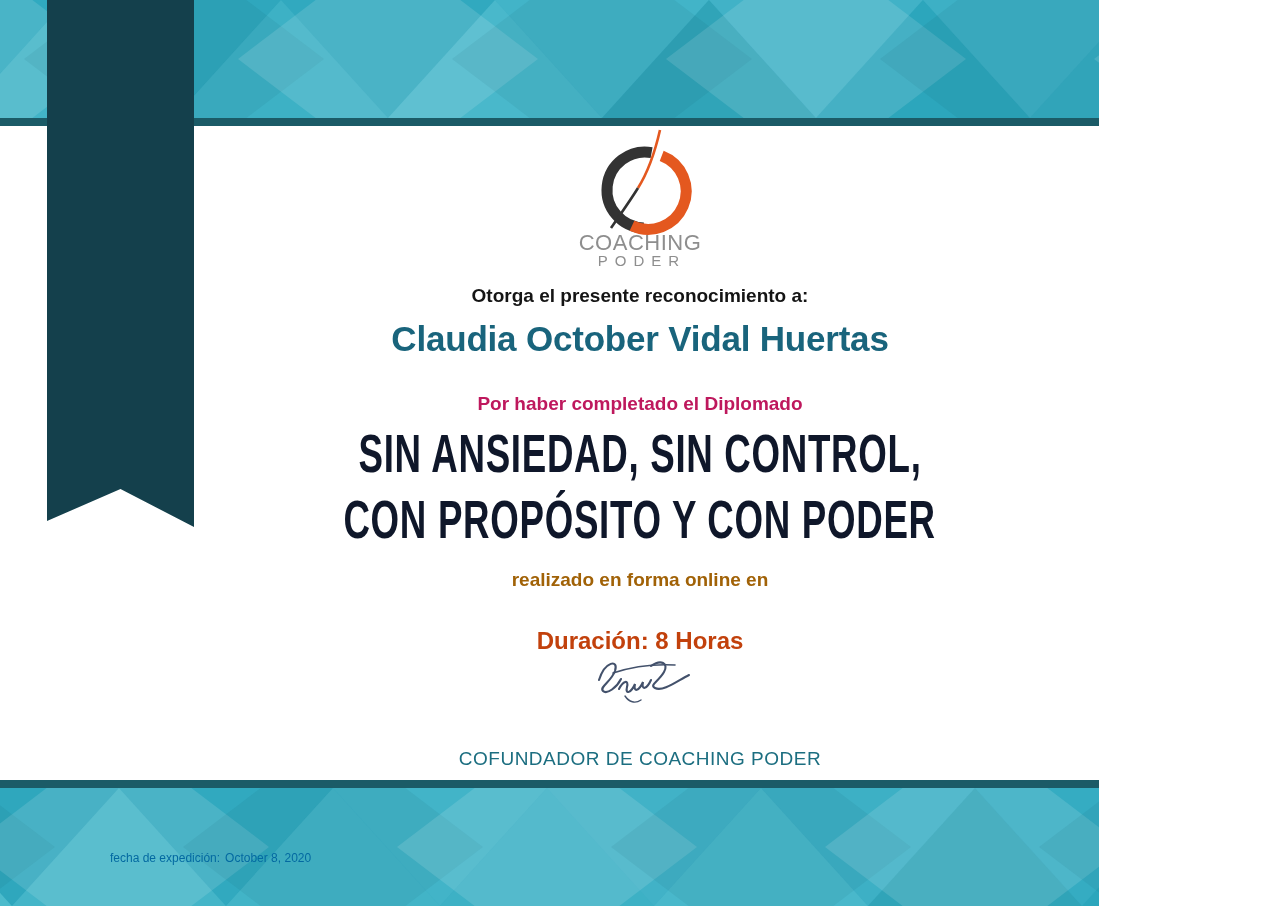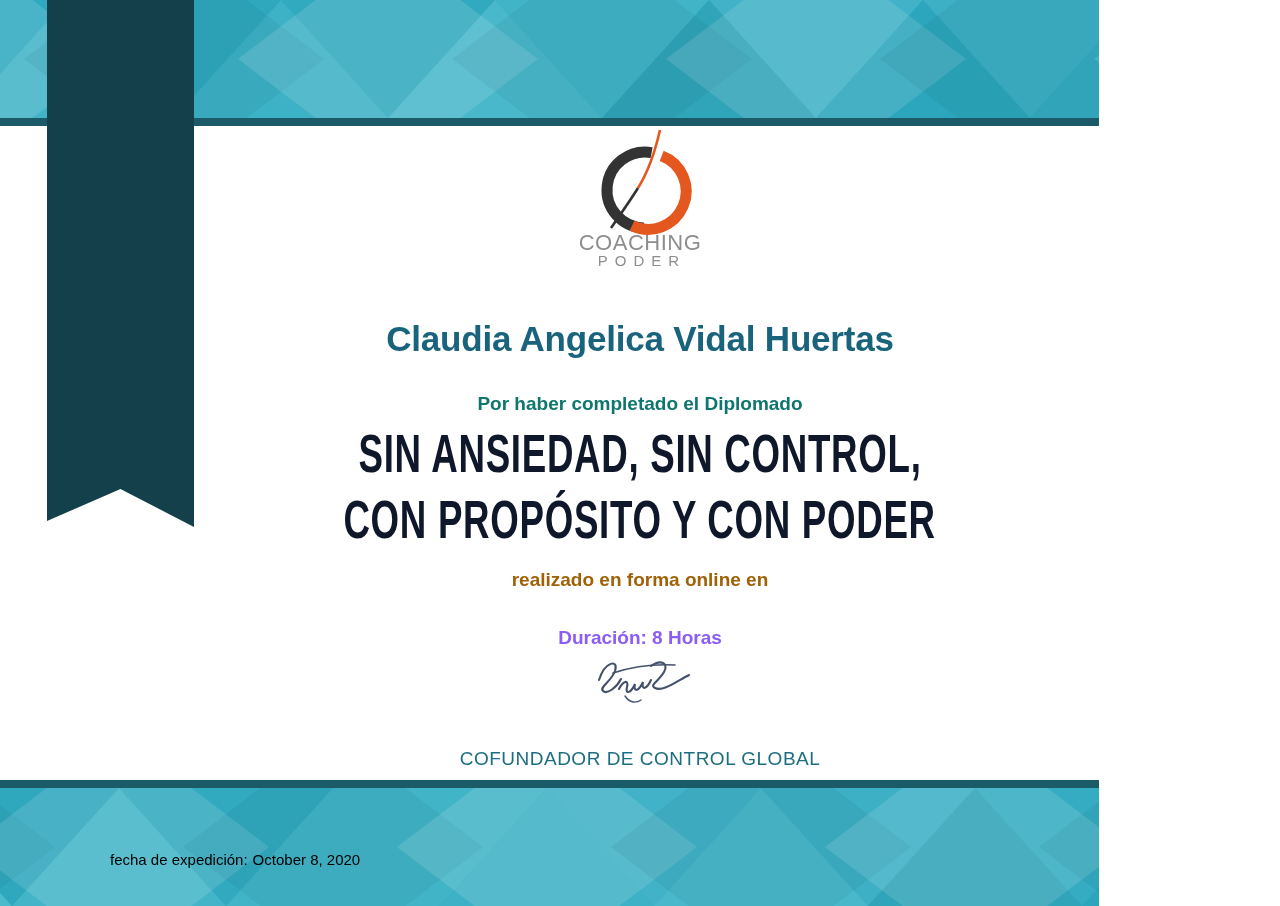--- a/index.html
+++ b/index.html
@@ -16,35 +16,35 @@
   
   .ribbon{
     position:absolute;left:47px;top:0;width:147px;height:527px;background:#14404C;
     clip-path:polygon(0 0,100% 0,100% 527px,50% 489px,0 521px);
     z-index:5;
   }
   
   .row{position:absolute;left:0;width:1280px;text-align:center;line-height:1.2;}
   .intro      {top:285px;font-size:19px;font-weight:bold;color:#141414;}
   .recipient  {top:318px;font-size:35px;font-weight:bold;color:#19647C;letter-spacing:-0.2px;}
-  .reason     {top:393px;font-size:19px;font-weight:bold;color:#0f766e;}
+  .reason     {top:393px;font-size:19px;font-weight:bold;color:#be185d;}
   .course     {top:420px;font-size:54px;font-weight:bold;color:#0f172a;line-height:66px;}
   .course .cond{display:inline-block;transform:scaleX(0.68);letter-spacing:1px;white-space:nowrap;}
   .delivery   {top:566px;font-size:19px;font-weight:bold;color:#a16207;line-height:27px;}
-  .duration   {top:627px;font-size:19px;font-weight:bold;color:#8b5cf6;}
+  .duration   {top:627px;font-size:24px;font-weight:bold;color:#c2410c;}
   .signer-name{top:721px;font-size:21px;color:#6B6B6B;}
   .signer-title{top:748px;font-size:19px;color:#1C6E80;letter-spacing:0.5px;}
   
   .logo-mark{position:absolute;left:575px;top:126px;width:140px;height:112px;}
   .brand1{top:230px;font-size:22px;color:#8E8E8E;letter-spacing:0.5px;font-weight:normal;}
   .brand2{top:252px;font-size:15px;color:#8E8E8E;letter-spacing:7px;text-indent:4px;}
   
   .sig{position:absolute;left:585px;top:656px;width:110px;height:56px;}
   
-  .footer-text{position:absolute;font-size:15px;color:#000000;z-index:6;white-space:nowrap;}
+  .footer-text{position:absolute;font-size:12px;color:#0369a1;z-index:6;white-space:nowrap;}
   .footer-left{left:110px;top:851px;}
   .footer-right{right:60px;top:846px;}
   .footer-text .val{margin-left:5px;}
 </style>
 </head>
 <body>
 
 <div id="cert">
 
   <div class="band band-top">
@@ -121,21 +121,22 @@
 
     <path d="M 661.7 155.8 A 38 38 0 1 1 632.0 225.7" fill="none" stroke="#E4581F" stroke-width="11"></path>
 
     <path d="M 660 130 C 655 152 648 172 638 188" fill="none" stroke="#E4581F" stroke-width="2.6"></path>
     <path d="M 638 188 C 628 204 619 216 611 228" fill="none" stroke="#333333" stroke-width="2.6"></path>
   </svg>
 
   <div class="row brand1">COACHING</div>
   <div class="row brand2">PODER</div>
 
-  <div class="row recipient">Claudia Angelica Vidal Huertas</div>
+  <div class="row intro">Otorga el presente reconocimiento a:</div>
+  <div class="row recipient">Claudia October Vidal Huertas</div>
   <div class="row reason">Por haber completado el Diplomado</div>
 
   <div class="row course">
     <span class="cond">SIN ANSIEDAD, SIN CONTROL,</span><br>
     <span class="cond">CON PROPÓSITO Y CON PODER</span>
   </div>
 
   <div class="row delivery">
     <span>realizado en forma online en</span><br>
   </div>
@@ -145,19 +146,19 @@
   <svg class="sig" viewBox="0 0 110 56">
     <g fill="none" stroke="#2F3F5C" stroke-width="2.1" stroke-linecap="round" opacity="0.9">
       <path d="M14,24 C20,5 34,3 30,15 C26,26 14,31 18,35 C22,39 32,31 36,23"></path>
       <path d="M34,33 C38,25 44,23 42,31 C40,39 46,37 50,28 C48,37 54,35 58,26 C56,35 62,33 66,24"></path>
       <path d="M66,10 C76,3 84,7 79,16 C74,25 64,29 70,32 C78,36 92,25 104,19"></path>
       <path d="M28,17 C46,11 70,8 90,9" stroke-width="1.6"></path>
       <path d="M40,40 C44,46 50,48 56,44" stroke-width="1.4"></path>
     </g>
   </svg>
 
-  <div class="row signer-title">COFUNDADOR DE CONTROL GLOBAL</div>
+  <div class="row signer-title">COFUNDADOR DE COACHING PODER</div>
 
   <div class="footer-text footer-left">
     <span>fecha de expedición:</span><span class="val">October 8, 2020</span>
   </div>
 
 </div>
 
 </body></html>

